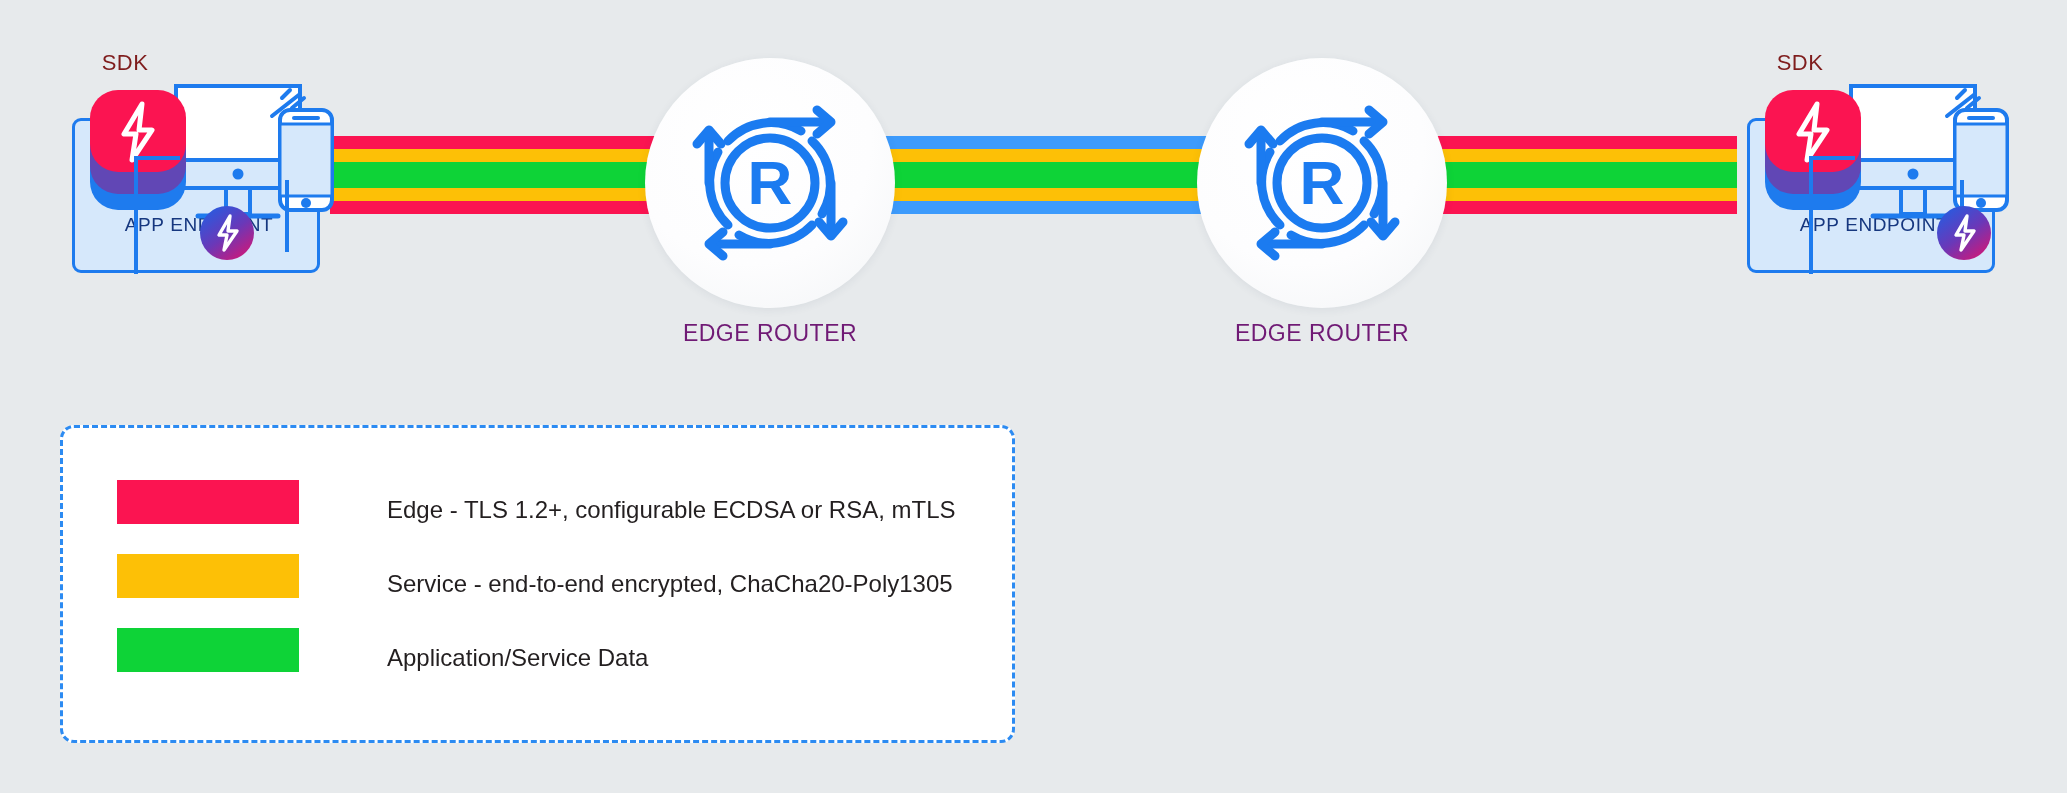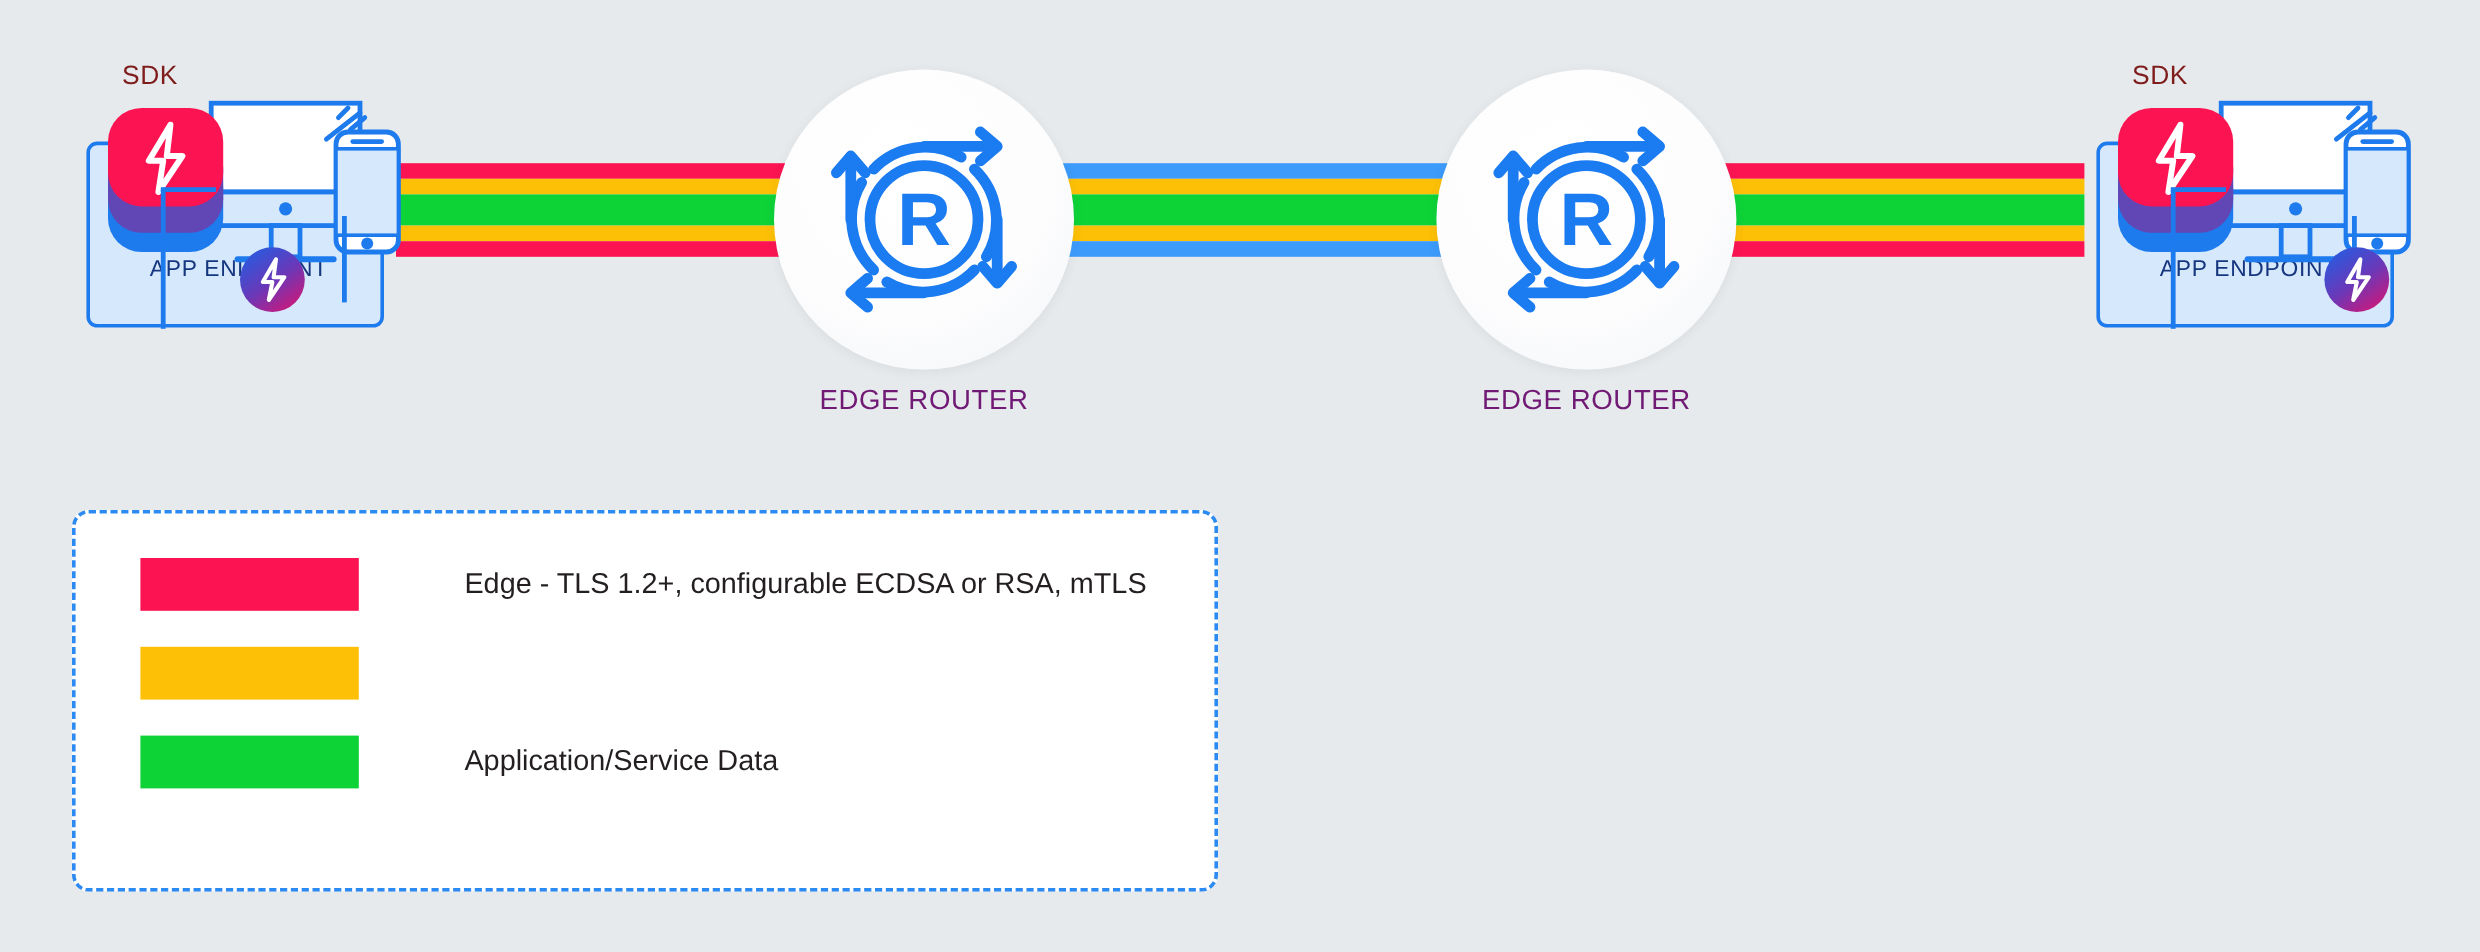--- a/index.html
+++ b/index.html
@@ -180,21 +180,21 @@
   }
   .legend-rows {
     position: absolute;
     left: 24px;
     top: 22px;
     right: 20px;
     bottom: 20px;
   }
   .legend-row {
     display: flex;
-    align-items: center;
+    align-items: flex-end;
     height: 74px;
     padding-left: 30px;
   }
   .legend-swatch {
     width: 182px;
     height: 44px;
     flex: 0 0 auto;
   }
   .legend-text {
     margin-left: 88px;
@@ -370,20 +370,21 @@
     <div class="legend-rows">
 
       <div class="legend-row">
         <div class="legend-swatch" style="background-color: rgb(251, 20, 81);"></div>
         <div class="legend-text">Edge - TLS 1.2+, configurable ECDSA or RSA, mTLS</div>
       </div>
 
 
       <div class="legend-row">
         <div class="legend-swatch" style="background-color: rgb(253, 192, 6);"></div>
+        <div class="legend-text">Service - end-to-end encrypted, ChaCha20-Poly1305</div>
       </div>
 
       <div class="legend-row">
         <div class="legend-swatch" style="background-color: rgb(14, 211, 55);"></div>
         <div class="legend-text">Application/Service Data</div>
       </div>
 
     </div>
   </div>
 

